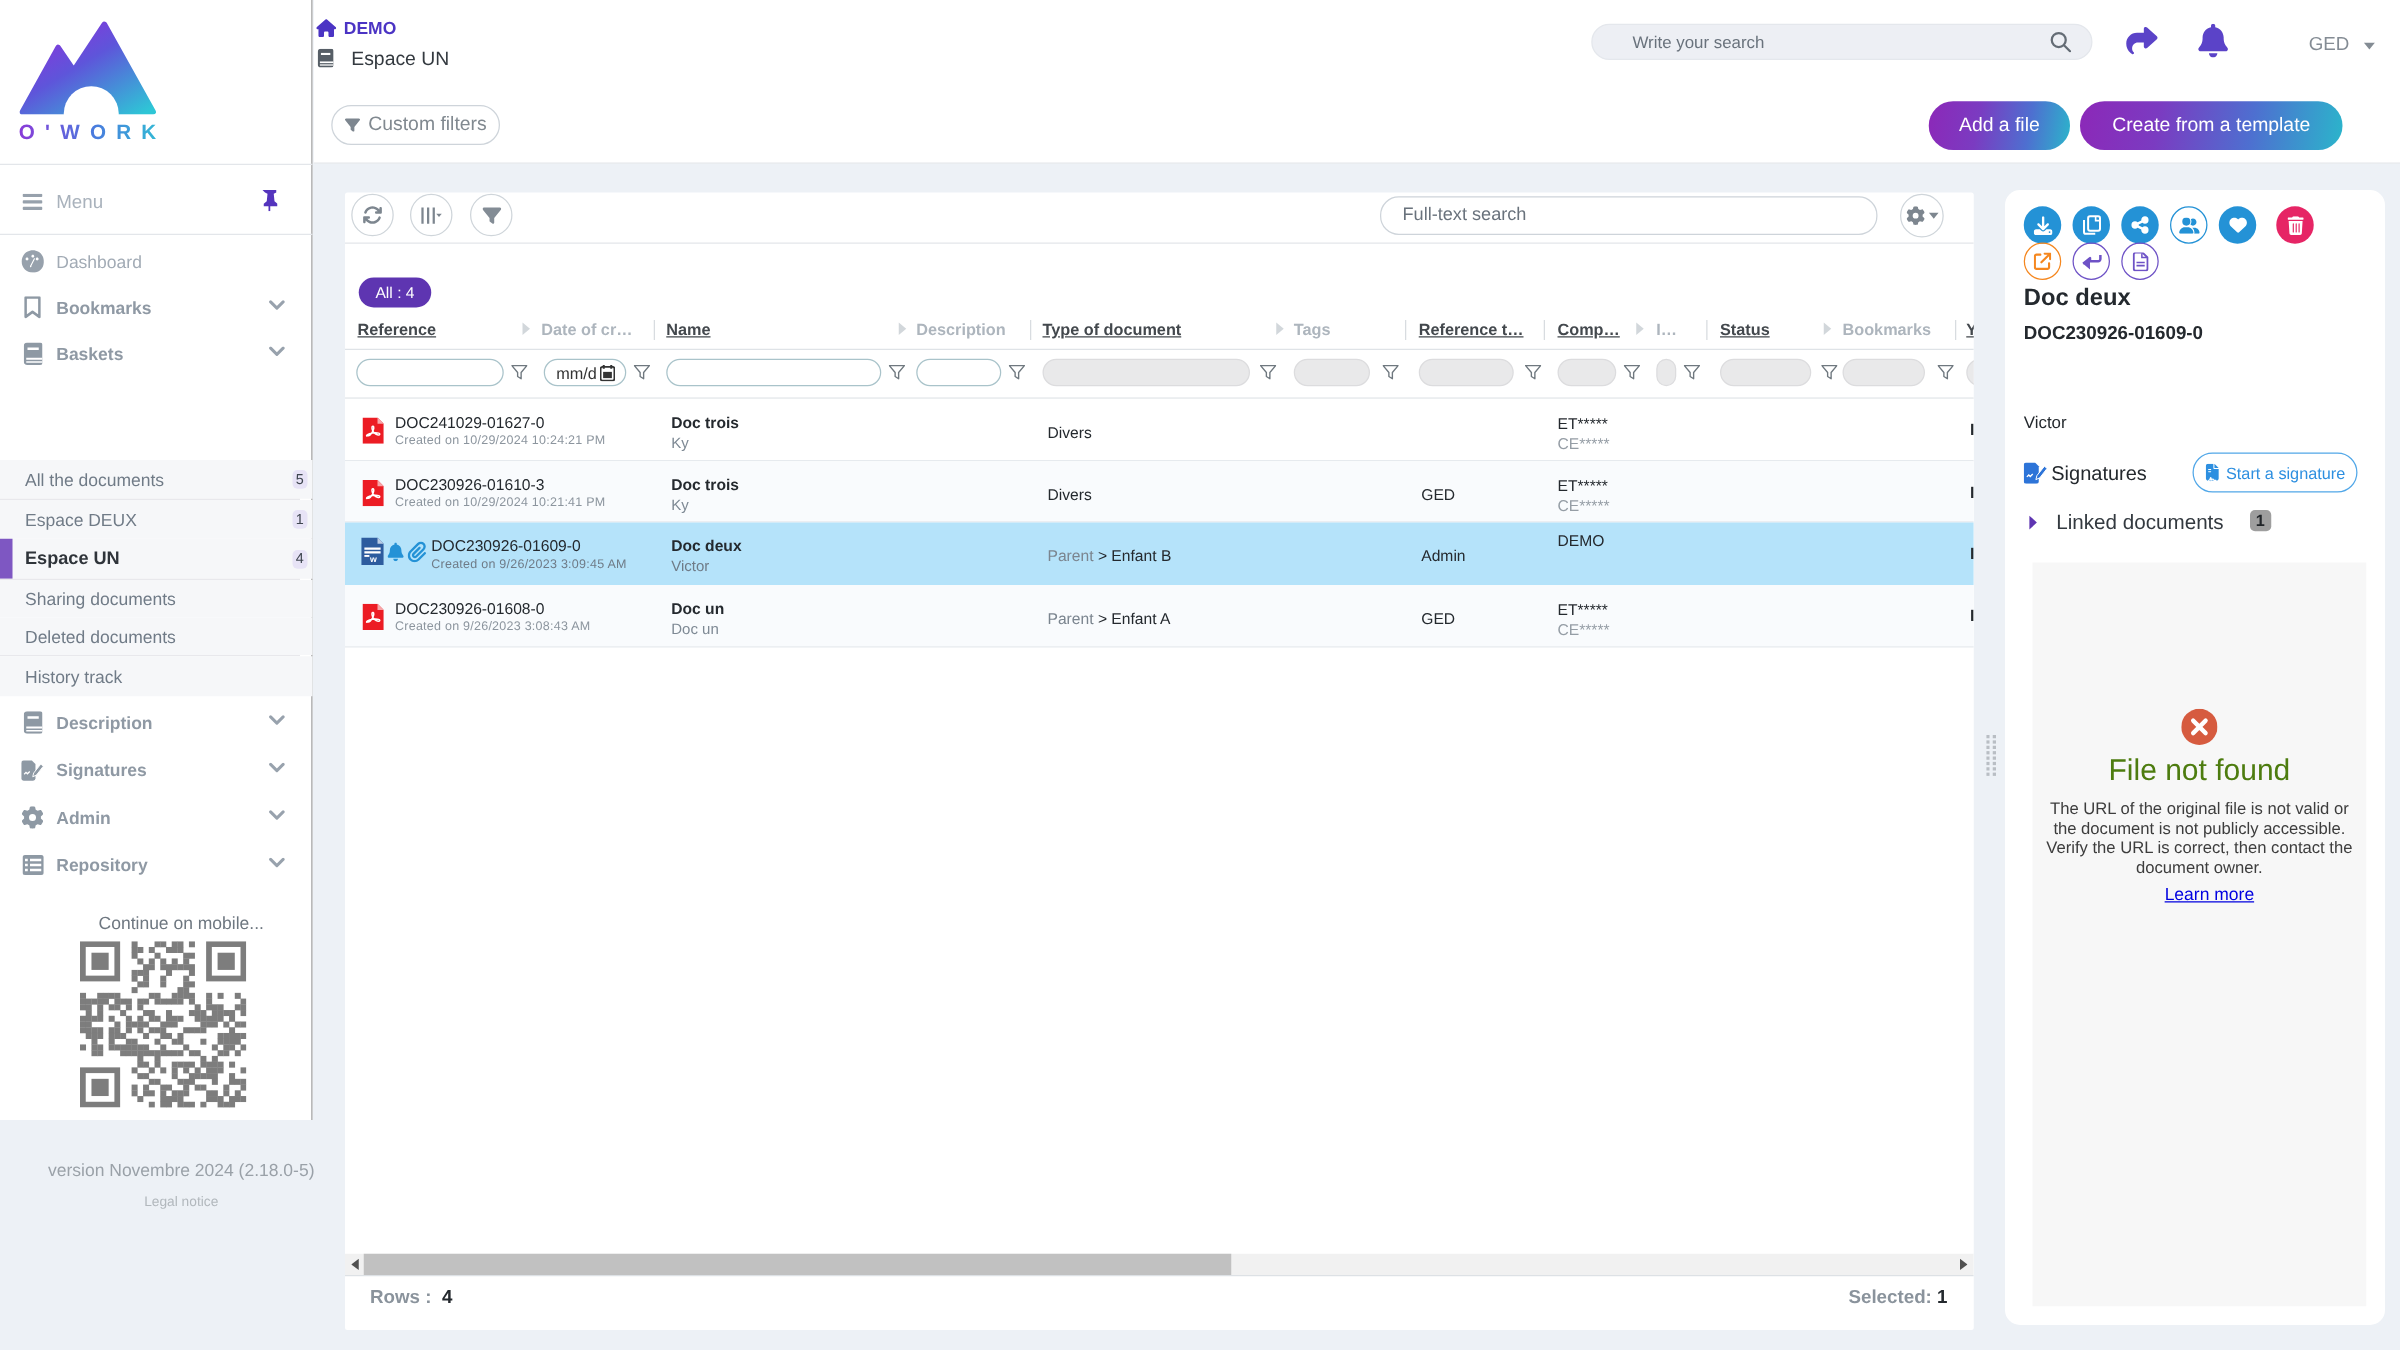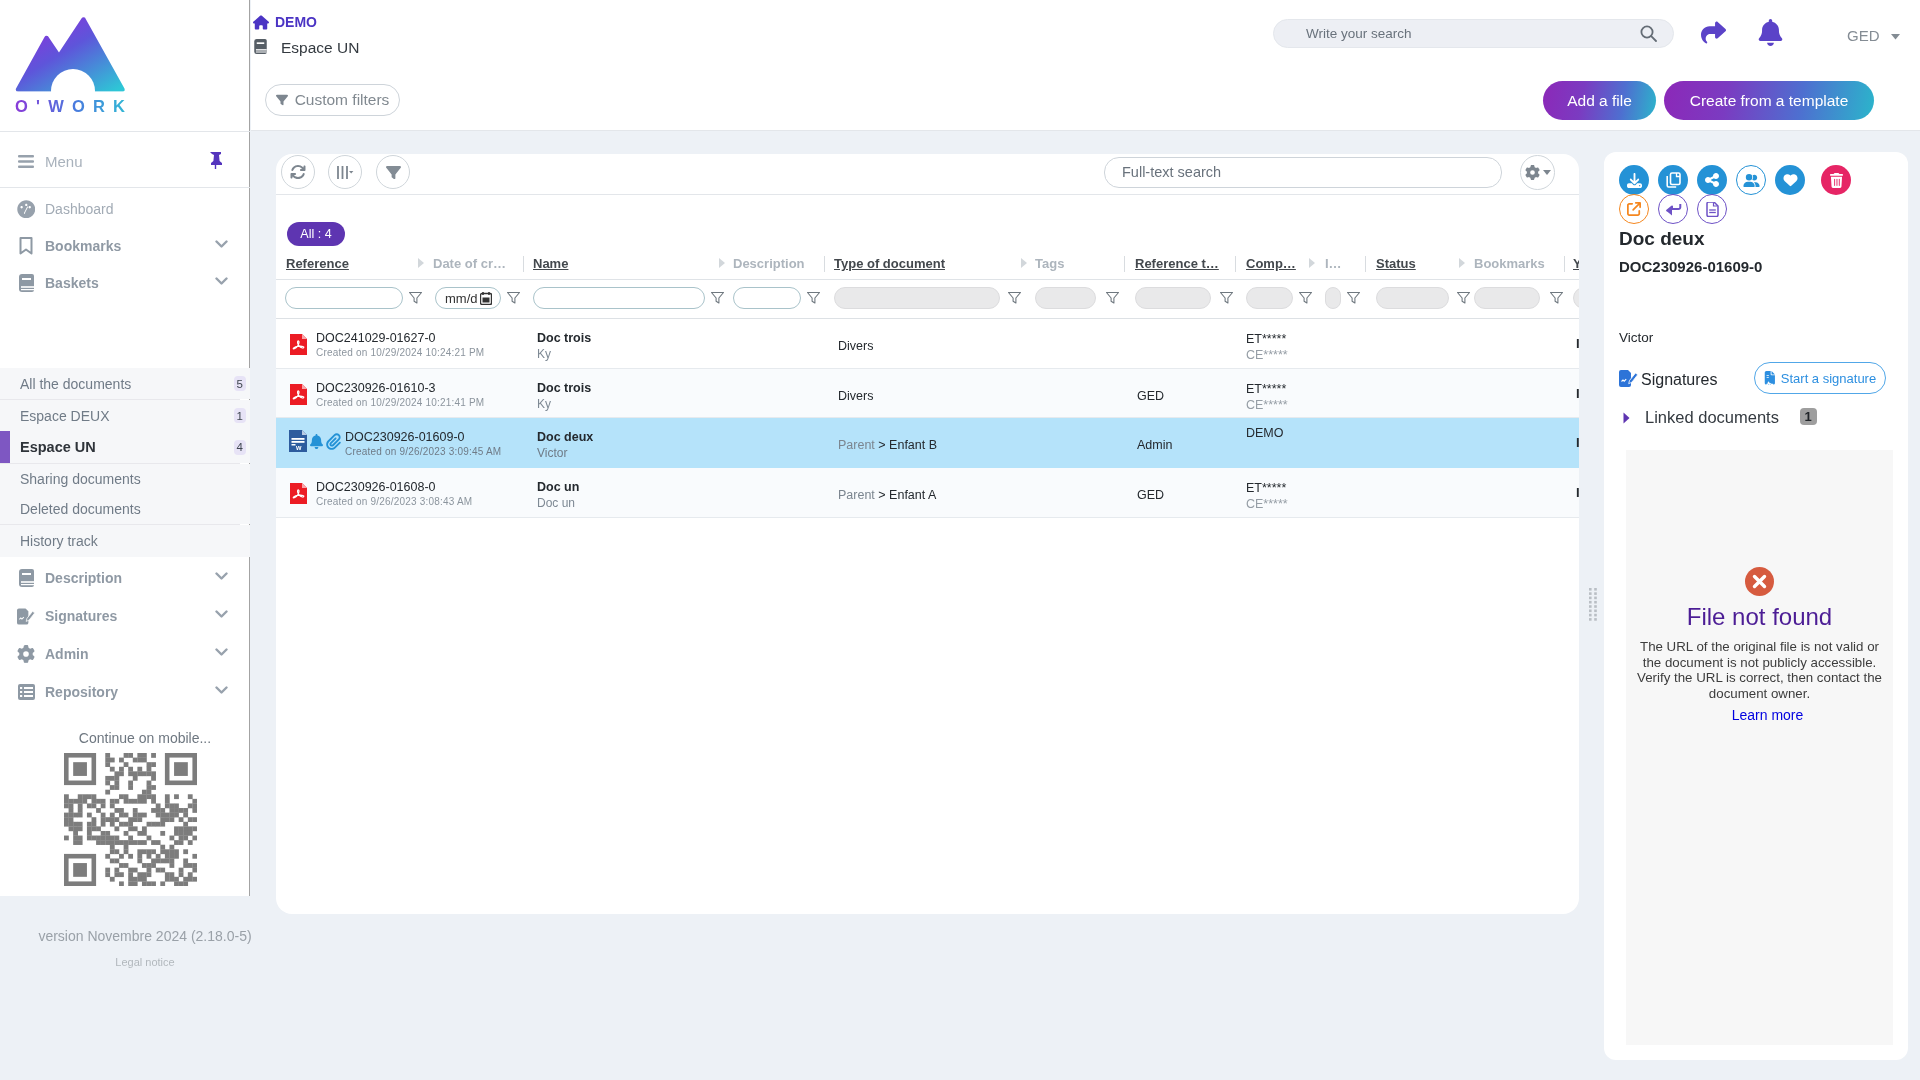--- a/index.html
+++ b/index.html
@@ -579,21 +579,21 @@
 <div class="abs" style="left:265px; top:84px; width:135px; height:32px; border:1px solid #ced4da; border-radius:16px; background:#fff; display:flex; align-items:center; justify-content:center;">
   <svg width="12" height="12" viewBox="0 0 512 512" style="margin-right:7px;">
       <path fill="#7d868f" d="M3.9 54.9C10.5 40.9 24.5 32 40 32l432 0c15.5 0 29.5 8.9 36.1 22.9s4.6 30.5-5.2 42.5L320 320.9 320 448c0 12.1-6.8 23.2-17.7 28.6s-23.8 4.3-33.5-3l-64-48c-8.1-6-12.8-15.5-12.8-25.6l0-79.1L9 97.3C-.7 85.4-2.8 68.8 3.9 54.9z"></path>
     </svg>
   <span style="font-size:15.5px; color:#818990;">Custom filters</span>
 </div>
 
 <div class="abs" style="left:1543px; top:81px; width:113px; height:39px; border-radius:20px; background:linear-gradient(100deg,#8c28b8 0%, #7b3bc1 35%, #4e6fd0 70%, #2bb5cb 100%); color:#fff; font-size:15.5px; display:flex; align-items:center; justify-content:center;">Add a file</div>
 <div class="abs" style="left:1664px; top:81px; width:210px; height:39px; border-radius:20px; background:linear-gradient(100deg,#8c28b8 0%, #7b3bc1 30%, #4e6fd0 65%, #2bb5cb 100%); color:#fff; font-size:15.5px; display:flex; align-items:center; justify-content:center;">Create from a template</div>
 
-<div class="abs" id="tablecard" style="left:276px; top:154px; width:1303px; height:760px; background:#fff; border-radius:16px; overflow:hidden;">
+<div class="abs" id="tablecard" style="left:276px; top:154px; width:1303px; height:910px; background:#fff; border-radius:2px; overflow:hidden;">
 
   <div class="circbtn" style="left:5px; top:1px;">
       <svg width="16" height="16" viewBox="0 0 512 512">
         <path fill="#7d868f" d="M105.1 202.6c7.7-21.8 20.2-42.3 37.8-59.8c62.5-62.5 163.8-62.5 226.3 0L386.3 160 352 160c-17.7 0-32 14.3-32 32s14.3 32 32 32l111.5 0c0 0 0 0 0 0l.4 0c17.7 0 32-14.3 32-32l0-112c0-17.7-14.3-32-32-32s-32 14.3-32 32l0 35.2L414.4 97.6c-87.5-87.5-229.3-87.5-316.8 0C73.2 122 55.6 150.7 44.8 181.4c-5.9 16.7 2.9 34.9 19.5 40.8s34.9-2.9 40.8-19.5zM39 289.3c-5 1.5-9.8 4.2-13.7 8.2c-4 4-6.7 8.8-8.1 14l-.3 1.2c-.7 3-1 6.1-.8 9.2l0 .2 0 112c0 17.7 14.3 32 32 32s32-14.3 32-32l0-35.1 17.6 17.5c0 0 0 0 0 0c87.5 87.4 229.3 87.4 316.7 0c24.4-24.4 42.1-53.1 52.9-83.8c5.9-16.7-2.9-34.9-19.5-40.8s-34.9 2.9-40.8 19.5c-7.7 21.8-20.2 42.3-37.8 59.8c-62.5 62.5-163.8 62.5-226.3 0l-.1-.1L125.6 352l34.4 0c17.7 0 32-14.3 32-32s-14.3-32-32-32L48.4 288c-1.6 0-3.2 .1-4.8 .3s-3.1 .5-4.6 1z"></path>
       </svg>
     </div>
   <div class="circbtn" style="left:52px; top:1px;">
       <svg width="18" height="15" viewBox="0 0 18 15">
         <g stroke="#7d868f" stroke-width="1.8">
           <line x1="2" y1="1" x2="2" y2="14"></line>
@@ -876,23 +876,23 @@
   <svg style="left:19px; top:260px;" width="7" height="12" viewBox="0 0 7 12">
       <path d="M0.5 0.5 L6.5 6 L0.5 11.5 Z" fill="#5e35b1"></path>
     </svg>
   <div style="left:41px; top:256px; font-size:16.5px; color:#343a40;">Linked documents <span style="display:inline-block; background:#9e9e9e; color:#212529; font-size:13px; font-weight:bold; border-radius:4px; padding:1px 5px; vertical-align:2px; margin-left:16px;">1</span></div>
 
   <div style="left:22px; top:298px; width:267px; height:595px; background:#f7f7f7;">
     <svg style="position:absolute; left:119px; top:117px;" width="29" height="29" viewBox="0 0 29 29">
         <circle cx="14.5" cy="14.5" r="14.5" fill="#d65b3f"></circle>
         <path d="M9.5 9.5 L19.5 19.5 M19.5 9.5 L9.5 19.5" stroke="#fff" stroke-width="3.4" stroke-linecap="round"></path>
       </svg>
-    <div style="position:absolute; left:0; top:153px; width:267px; text-align:center; font-size:24px; color:#4c1d95;">File not found</div>
+    <div style="position:absolute; left:0; top:153px; width:267px; text-align:center; font-size:24px; color:#4d7c0f;">File not found</div>
     <div style="position:absolute; left:0px; top:189px; width:267px; text-align:center; font-size:13.3px; line-height:15.5px; color:#3d3d3d;">The URL of the original file is not valid or<br>the document is not publicly accessible.<br>Verify the URL is correct, then contact the<br>document owner.</div>
-    <div style="position:absolute; left:0; top:257px; width:267px; text-align:center; font-size:14px;"><span style="color:#0000e0; padding-left:16px;">Learn more</span></div>
+    <div style="position:absolute; left:0; top:257px; width:267px; text-align:center; font-size:14px;"><span style="color:#0000e0; text-decoration:underline;padding-left:16px;">Learn more</span></div>
   </div>
 </div>
 
 <svg class="abs" style="left:1589px; top:588px;" width="10" height="34" viewBox="0 0 10 34">
     <rect x="0" y="0" width="2.6" height="2.6" fill="#b9bec4"></rect>
     <rect x="5.2" y="0" width="2.6" height="2.6" fill="#b9bec4"></rect>
     <rect x="0" y="4.3" width="2.6" height="2.6" fill="#b9bec4"></rect>
     <rect x="5.2" y="4.3" width="2.6" height="2.6" fill="#b9bec4"></rect>
     <rect x="0" y="8.6" width="2.6" height="2.6" fill="#b9bec4"></rect>
     <rect x="5.2" y="8.6" width="2.6" height="2.6" fill="#b9bec4"></rect>

